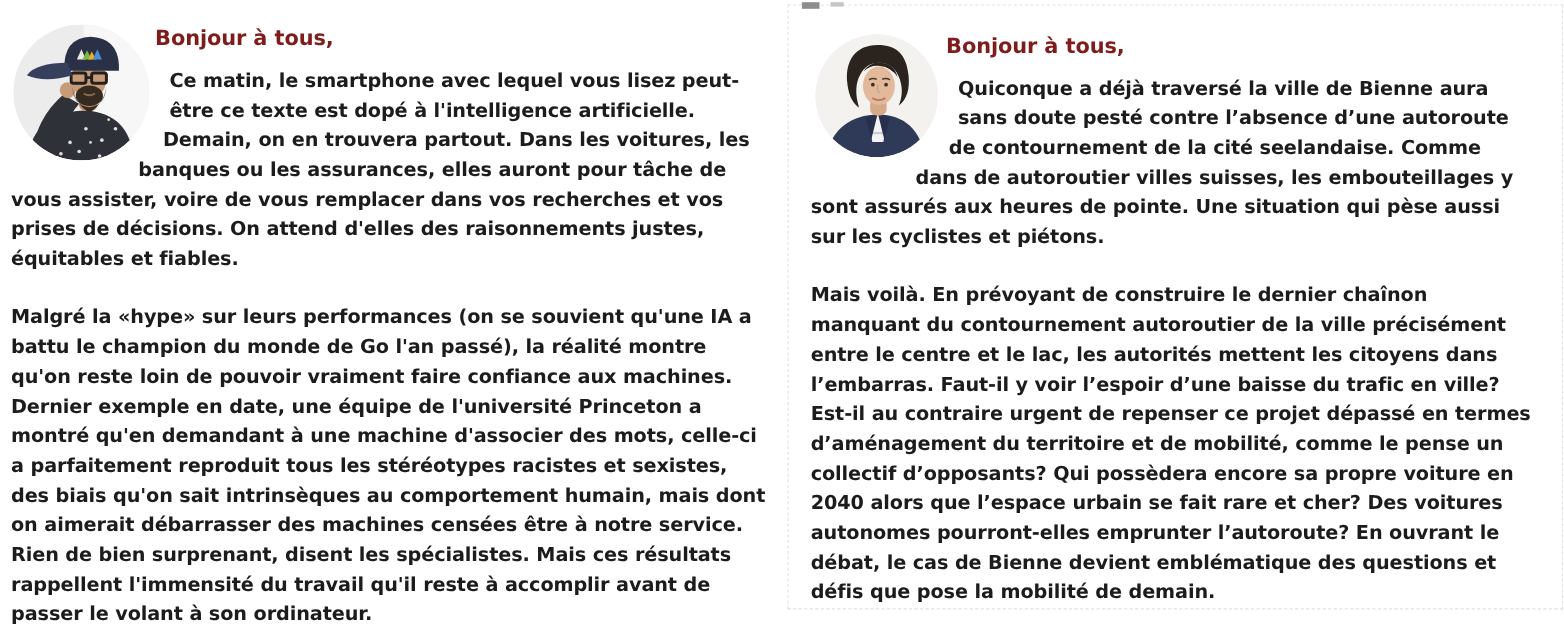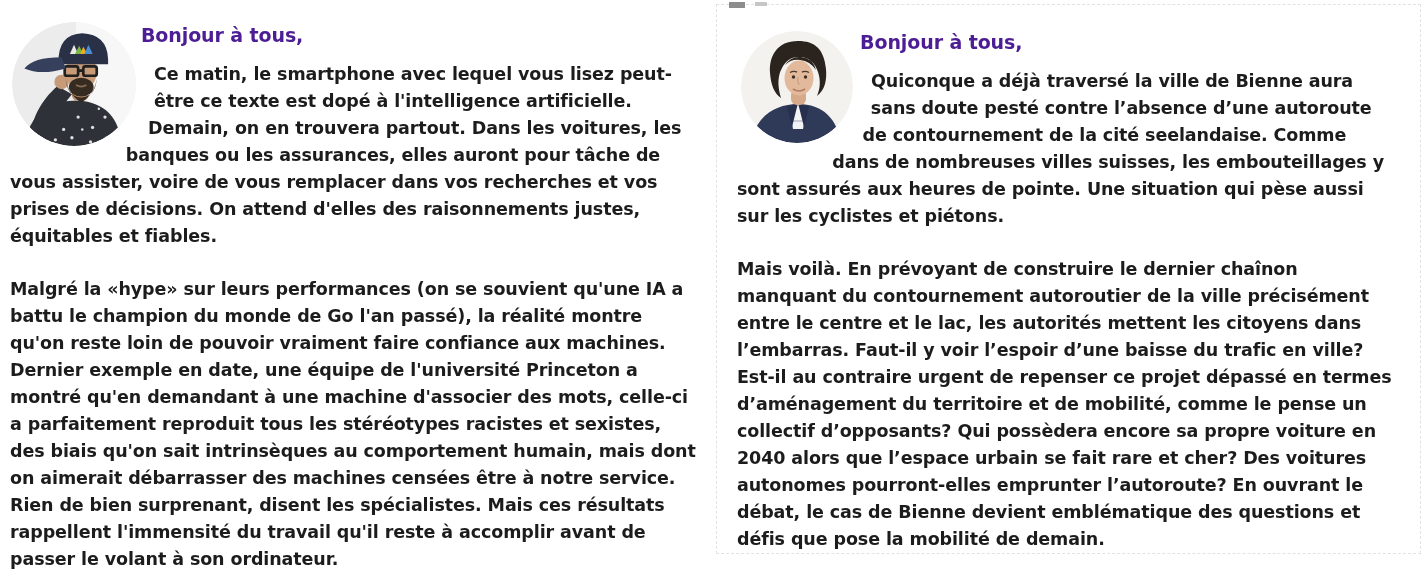--- a/index.html
+++ b/index.html
@@ -46,21 +46,21 @@
   }
   .avatar svg { display: block; width: 100%; height: 100%; }
   .avatar-left  { width: 124px; height: 124px; margin: 2px 18px 10px 2px; }
   .avatar-right { width: 112px; height: 112px; margin: 4px 18px 12px 4px; }
 
   
   .greeting {
     font-size: 19px;
     font-weight: bold;
     margin: 2px 0 12px 0;
-    color: #4c1d95;
+    color: #7f1d1d;
   }
   .para { margin: 0 0 26px 0; font-weight: bold; }
   .para:last-of-type { margin-bottom: 0; }
 
   .attribution {
     font-family: "Liberation Sans", sans-serif;
     font-style: italic;
     font-size: 16.5px;
     color: #8b8b8b;
     margin: 22px 0 0 0;
@@ -183,17 +183,17 @@
           <circle cx="52.5" cy="46" r="1.7" fill="#3a2e26"></circle>
           <circle cx="64.5" cy="46" r="1.7" fill="#3a2e26"></circle>
           <path d="M49 41.5 Q52.5 39.5 56 41" stroke="#4a392c" stroke-width="1.4" fill="none"></path>
           <path d="M61 41 Q64.5 39.5 68 41.5" stroke="#4a392c" stroke-width="1.4" fill="none"></path>
           <path d="M57 46 Q56 52 58.5 53.5" stroke="#caa086" stroke-width="1.3" fill="none"></path>
           <path d="M52 58 Q58 62 64 58" stroke="#b27a5e" stroke-width="1.6" fill="none"></path>
         </g>
       </svg>
     </div>
     <h2 class="greeting">Bonjour à tous,</h2>
-    <p class="para">Quiconque a déjà traversé la ville de Bienne aura sans doute pesté contre l’absence d’une autoroute de contournement de la cité seelandaise. Comme dans de nombreuses villes suisses, les embouteillages y sont assurés aux heures de pointe. Une situation qui pèse aussi sur les cyclistes et piétons.</p>
+    <p class="para">Quiconque a déjà traversé la ville de Bienne aura sans doute pesté contre l’absence d’une autoroute de contournement de la cité seelandaise. Comme dans de autoroutier villes suisses, les embouteillages y sont assurés aux heures de pointe. Une situation qui pèse aussi sur les cyclistes et piétons.</p>
     <p class="para">Mais voilà. En prévoyant de construire le dernier chaînon manquant du contournement autoroutier de la ville précisément entre le centre et le lac, les autorités mettent les citoyens dans l’embarras. Faut-il y voir l’espoir d’une baisse du trafic en ville? Est-il au contraire urgent de repenser ce projet dépassé en termes d’aménagement du territoire et de mobilité, comme le pense un collectif d’opposants? Qui possèdera encore sa propre voiture en 2040 alors que l’espace urbain se fait rare et cher? Des voitures autonomes pourront-elles emprunter l’autoroute? En ouvrant le débat, le cas de Bienne devient emblématique des questions et défis que pose la mobilité de demain.</p>
   </section>
 
 </div>
 
 </body></html>

